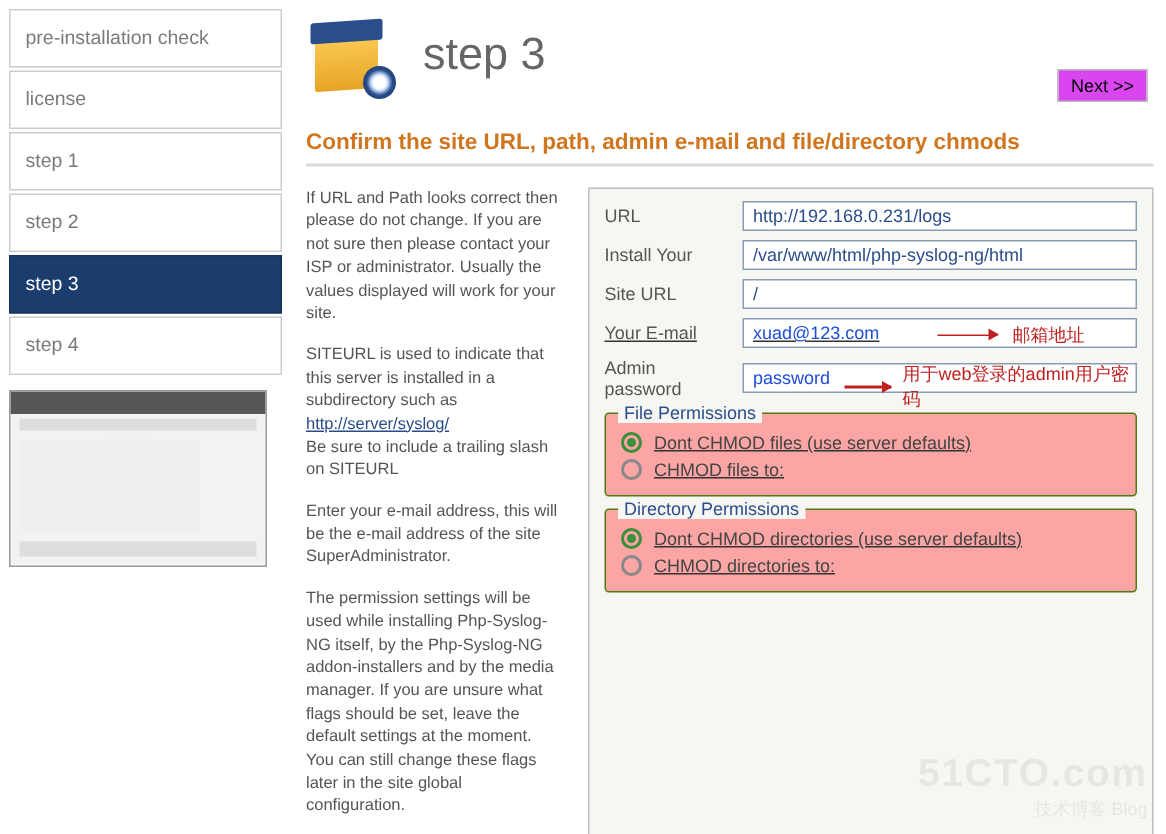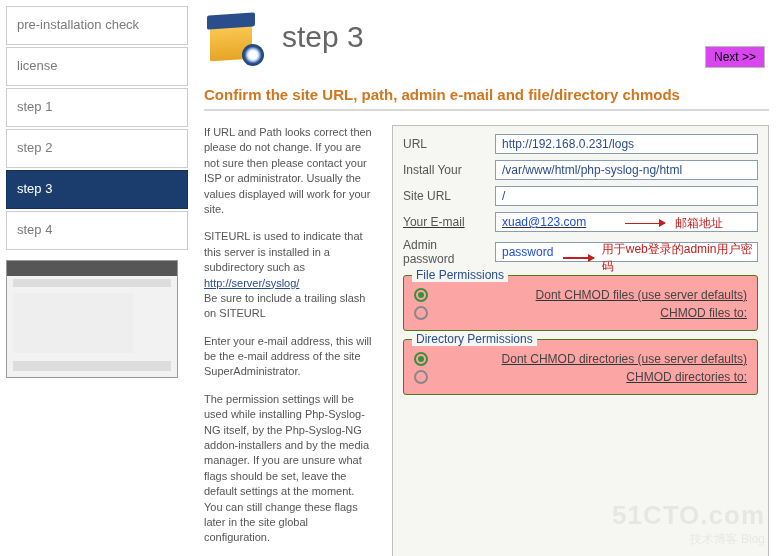--- a/index.html
+++ b/index.html
@@ -97,21 +97,21 @@
   .chmod-box {
     border: 1px solid #4d7c0f; border-radius: 3px;
     padding: 8px 10px 6px 10px; margin-top: 8px; position: relative;
     background: #fca5a5;
     text-decoration: underline;
   }
   .chmod-title {
     position: absolute; top: -8px; left: 8px;
     background: #f6f6f3; padding: 0 4px; color: #2a4e8c; font-size: 12px;
   }
-  .radio-row { display: flex; align-items: center; margin: 4px 0; color: #444; font-size: 12px; justify-content: space-between; }
+  .radio-row { display: flex; align-items: center; margin: 4px 0; color: #444; font-size: 12px; }
   .radio-outer {
     width: 14px; height: 14px; border: 2px solid #3b8f3b; border-radius: 50%;
     margin-right: 8px; display: flex; align-items: center; justify-content: center;
     flex-shrink: 0;
   }
   .radio-outer.grey { border-color: #888; }
   .radio-inner { width: 6px; height: 6px; border-radius: 50%; background: #3b8f3b; }
   
   .arrow-group { position: absolute; display: flex; align-items: center; font-size: 12px; color: #c02020; pointer-events: none; }
   .arrow-line { width: 40px; height: 1.5px; background: #c02020; position: relative; }

